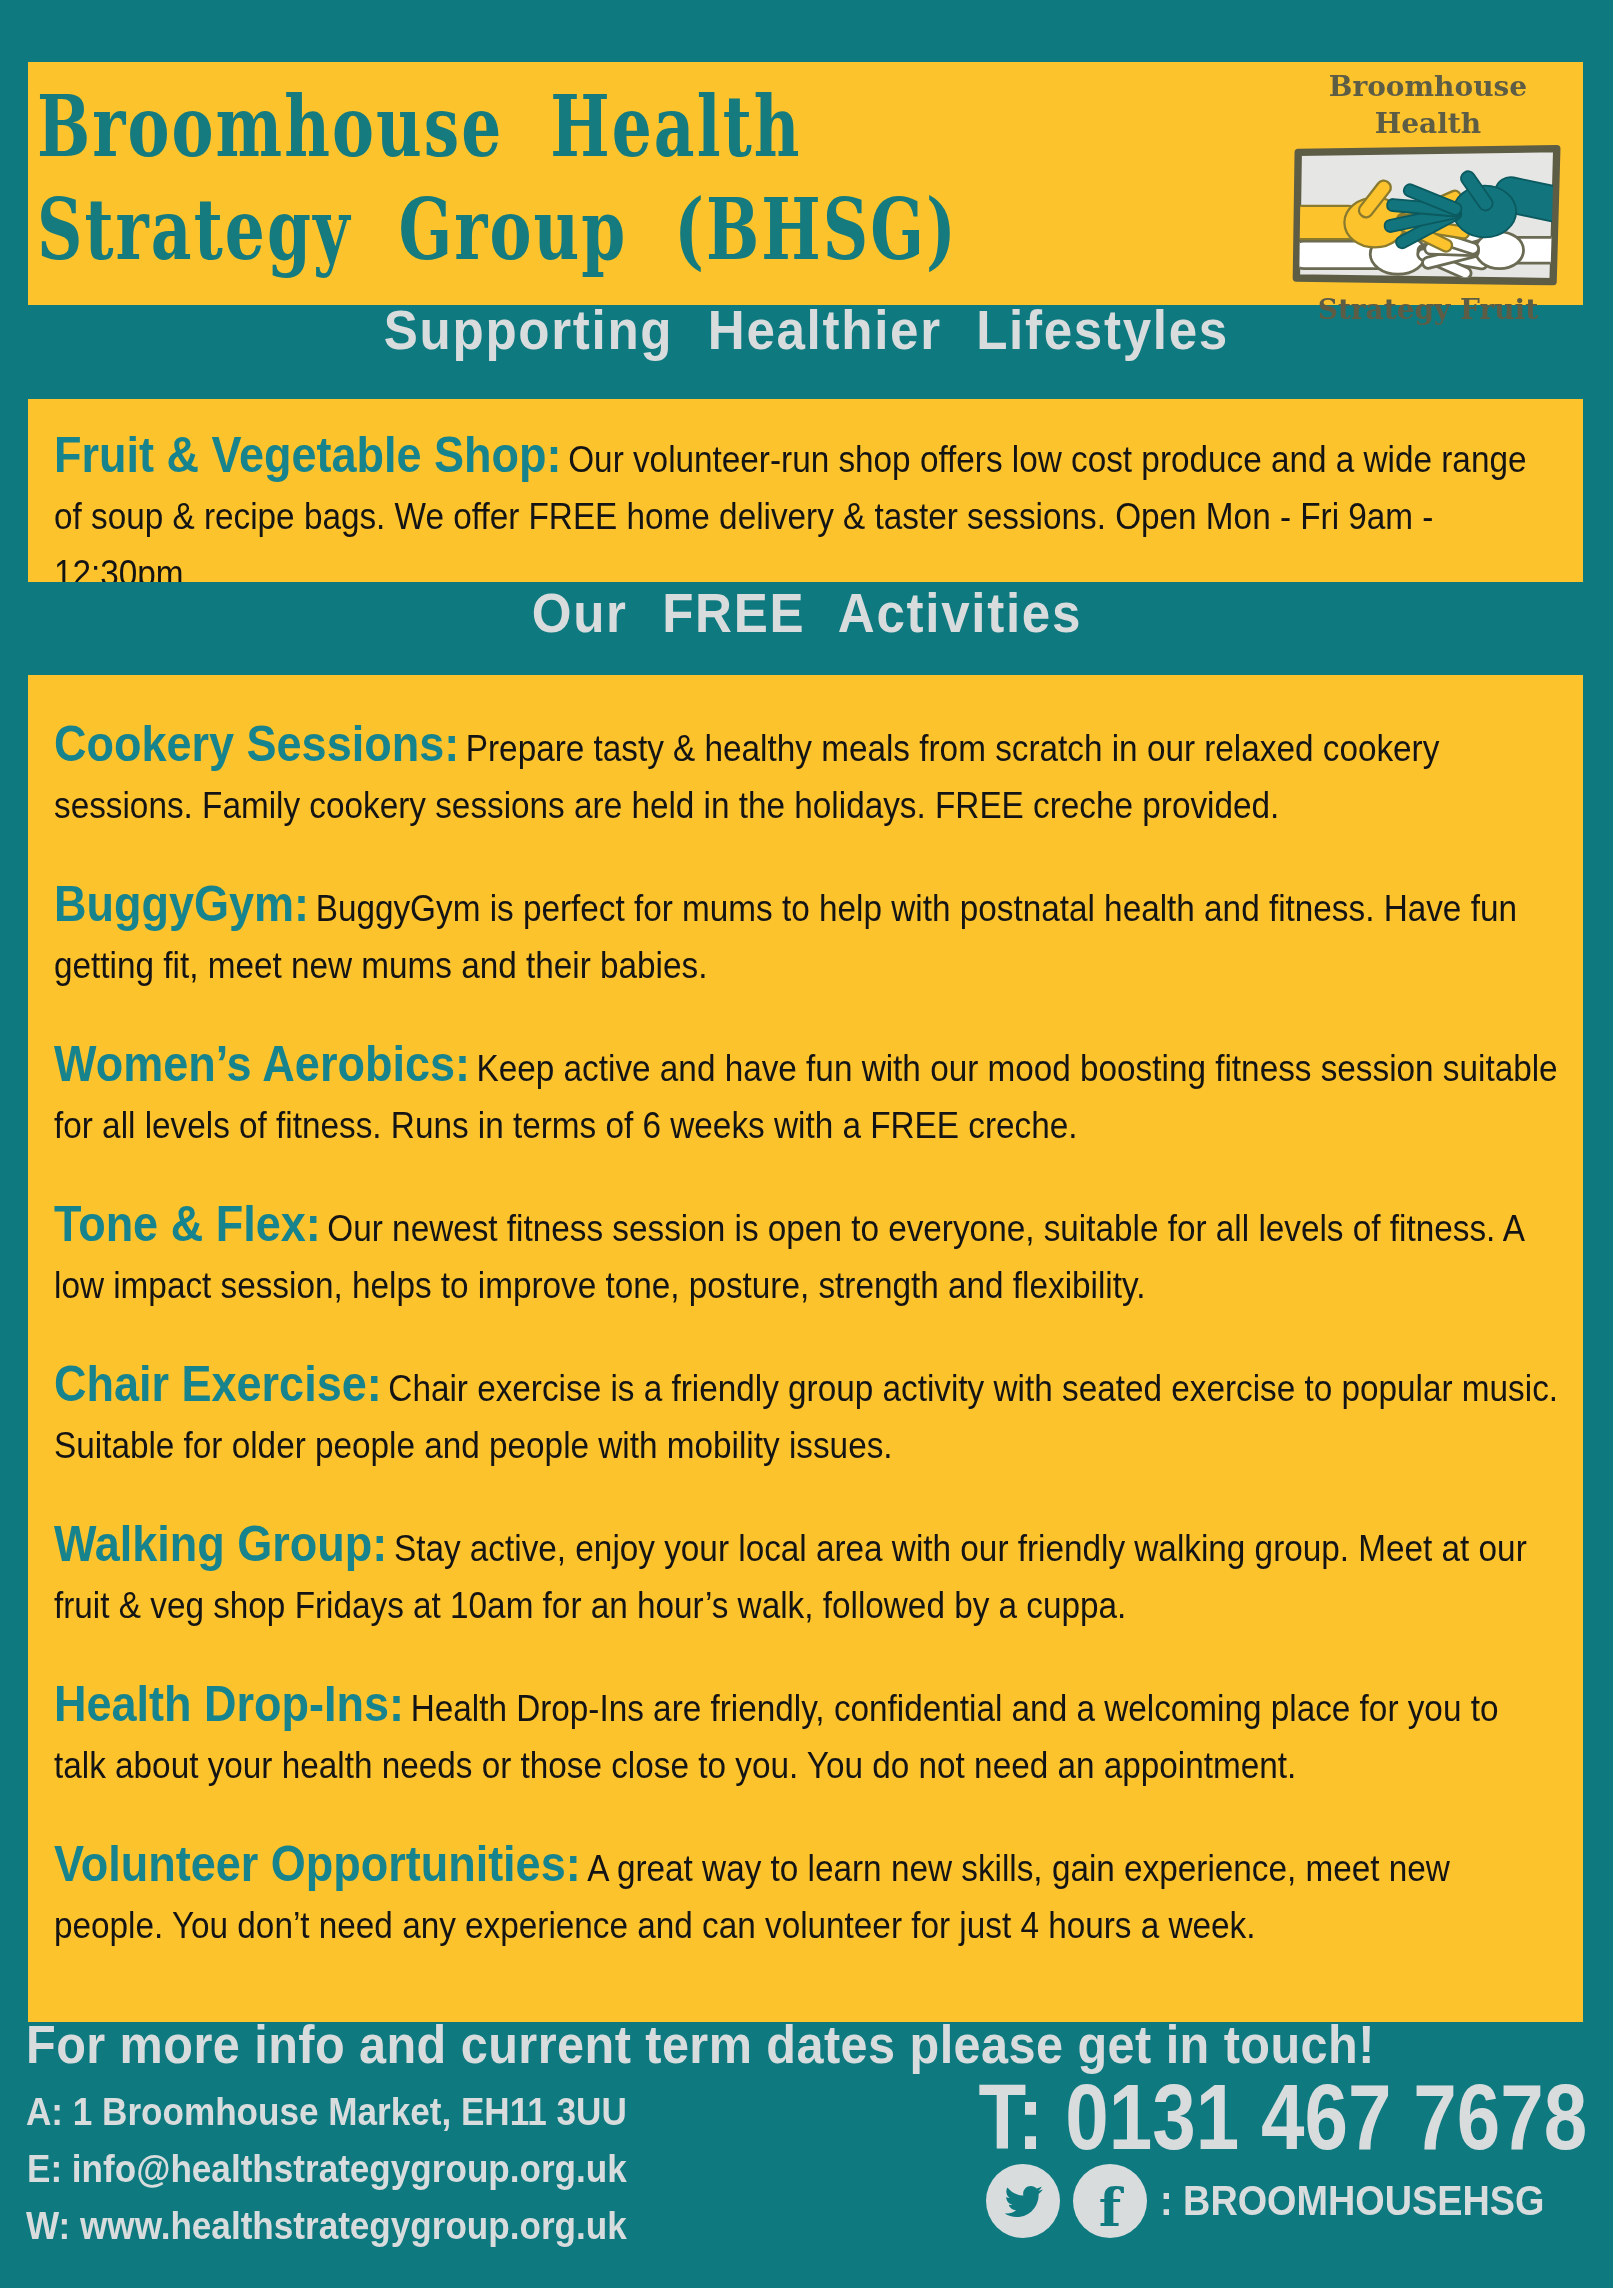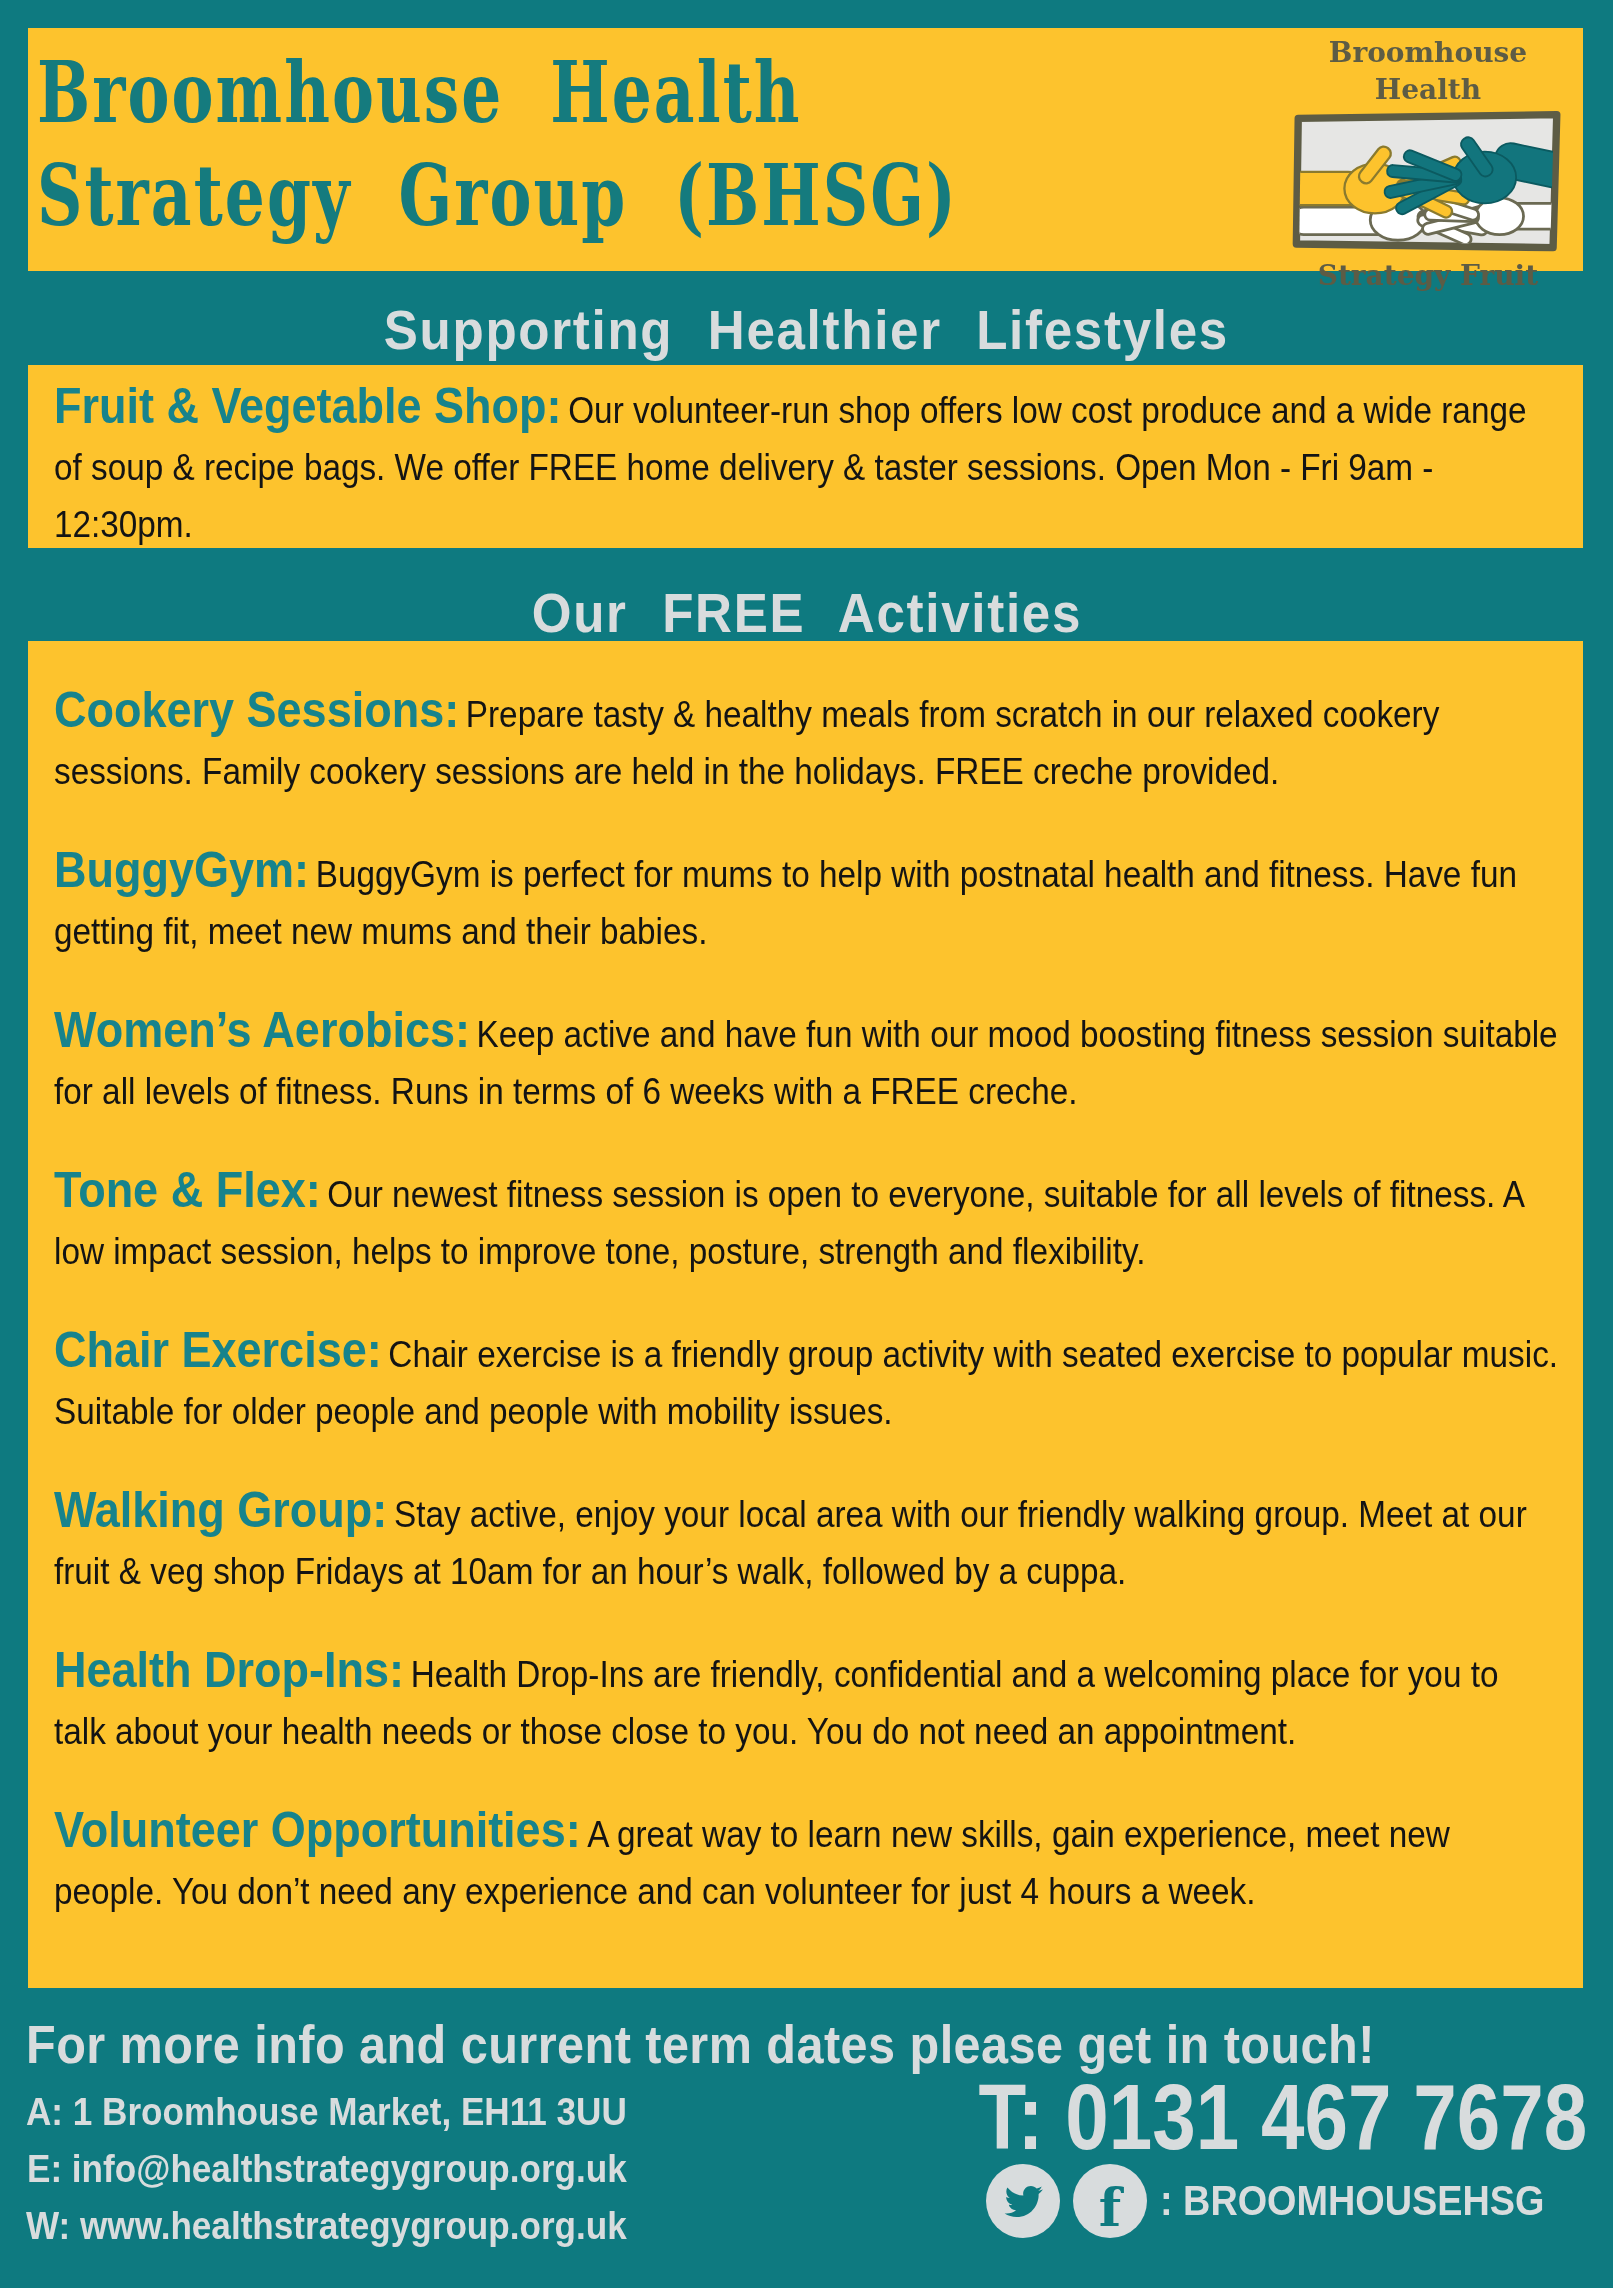--- a/index.html
+++ b/index.html
@@ -2,42 +2,42 @@
 <html style="font-size:14.8px"><head>
 <meta charset="utf-8">
 <style>
   html,body{margin:0;padding:0;}
   body{
     width:1613px;height:2289px;position:relative;overflow:hidden;
     background:#0E7A80;
     font-family:"Liberation Sans", sans-serif;
     -webkit-font-smoothing:antialiased;
   }
-  .yellow-box{position:absolute;left:28px;width:1555px;background:#FDC32D;}
+  .yellow-box{position:absolute;left:28px;width:1555px;background:#FDC32D;margin-top:34px;}
 
   
   .header-box{top:28px;height:243px;}
   .title{position:absolute;left:9.2px;top:13px;color:#157B7E;
     font-family:"DejaVu Serif", serif;font-weight:bold;
     font-size:85px;line-height:103px;letter-spacing:2.8px;word-spacing:31px;
     transform:scaleX(0.74);transform-origin:0 0;white-space:nowrap;}
   .logo{position:absolute;right:16.6px;top:5.5px;width:277px;text-align:center;}
   .logo-text{font-family:"DejaVu Serif", serif;font-weight:bold;color:#5D5C45;
     font-size:28px;line-height:37px;letter-spacing:0;}
   .logo svg{display:block;margin:1.8px auto 0;}
 
   
   .band{position:absolute;left:0;width:1613px;display:flex;align-items:flex-end;justify-content:center;}
   .band-1{top:270px;height:92px;}
   .band-2{top:551px;height:94px;}
   .band span{display:inline-block;transform:scaleX(0.93);
     color:#D8DCDD;font-weight:bold;font-size:55px;letter-spacing:1.8px;word-spacing:20px;white-space:nowrap;}
 
   
-  .fruit-box{top:365px;height:183px;padding:13px 26px;box-sizing:border-box;overflow:hidden;}
+  .fruit-box{top:365px;height:183px;padding:28px 26px;box-sizing:border-box;overflow:hidden;}
   .activities-box{top:641px;height:1347px;padding:41px 26px 0;box-sizing:border-box;overflow:hidden;}
   .para{width:111.2%;transform:scaleX(0.9);transform-origin:0 0;
     font-size:37px;line-height:57px;color:#141414;margin:0 0 42px 0;}
   .fruit-box .para{margin:0;}
   .h-teal{font-size:50px;line-height:57px;font-weight:bold;color:#17838C;padding-right:7.4px;}
 
   
   .footer{position:absolute;left:0;top:1989px;width:1613px;height:300px;color:#D8DCDD;text-align:right;}
   .footer-headline{position:absolute;left:26px;top:24px;font-size:54px;font-weight:bold;
     white-space:nowrap;transform:scaleX(0.9);transform-origin:0 0;letter-spacing:0.5px;}

